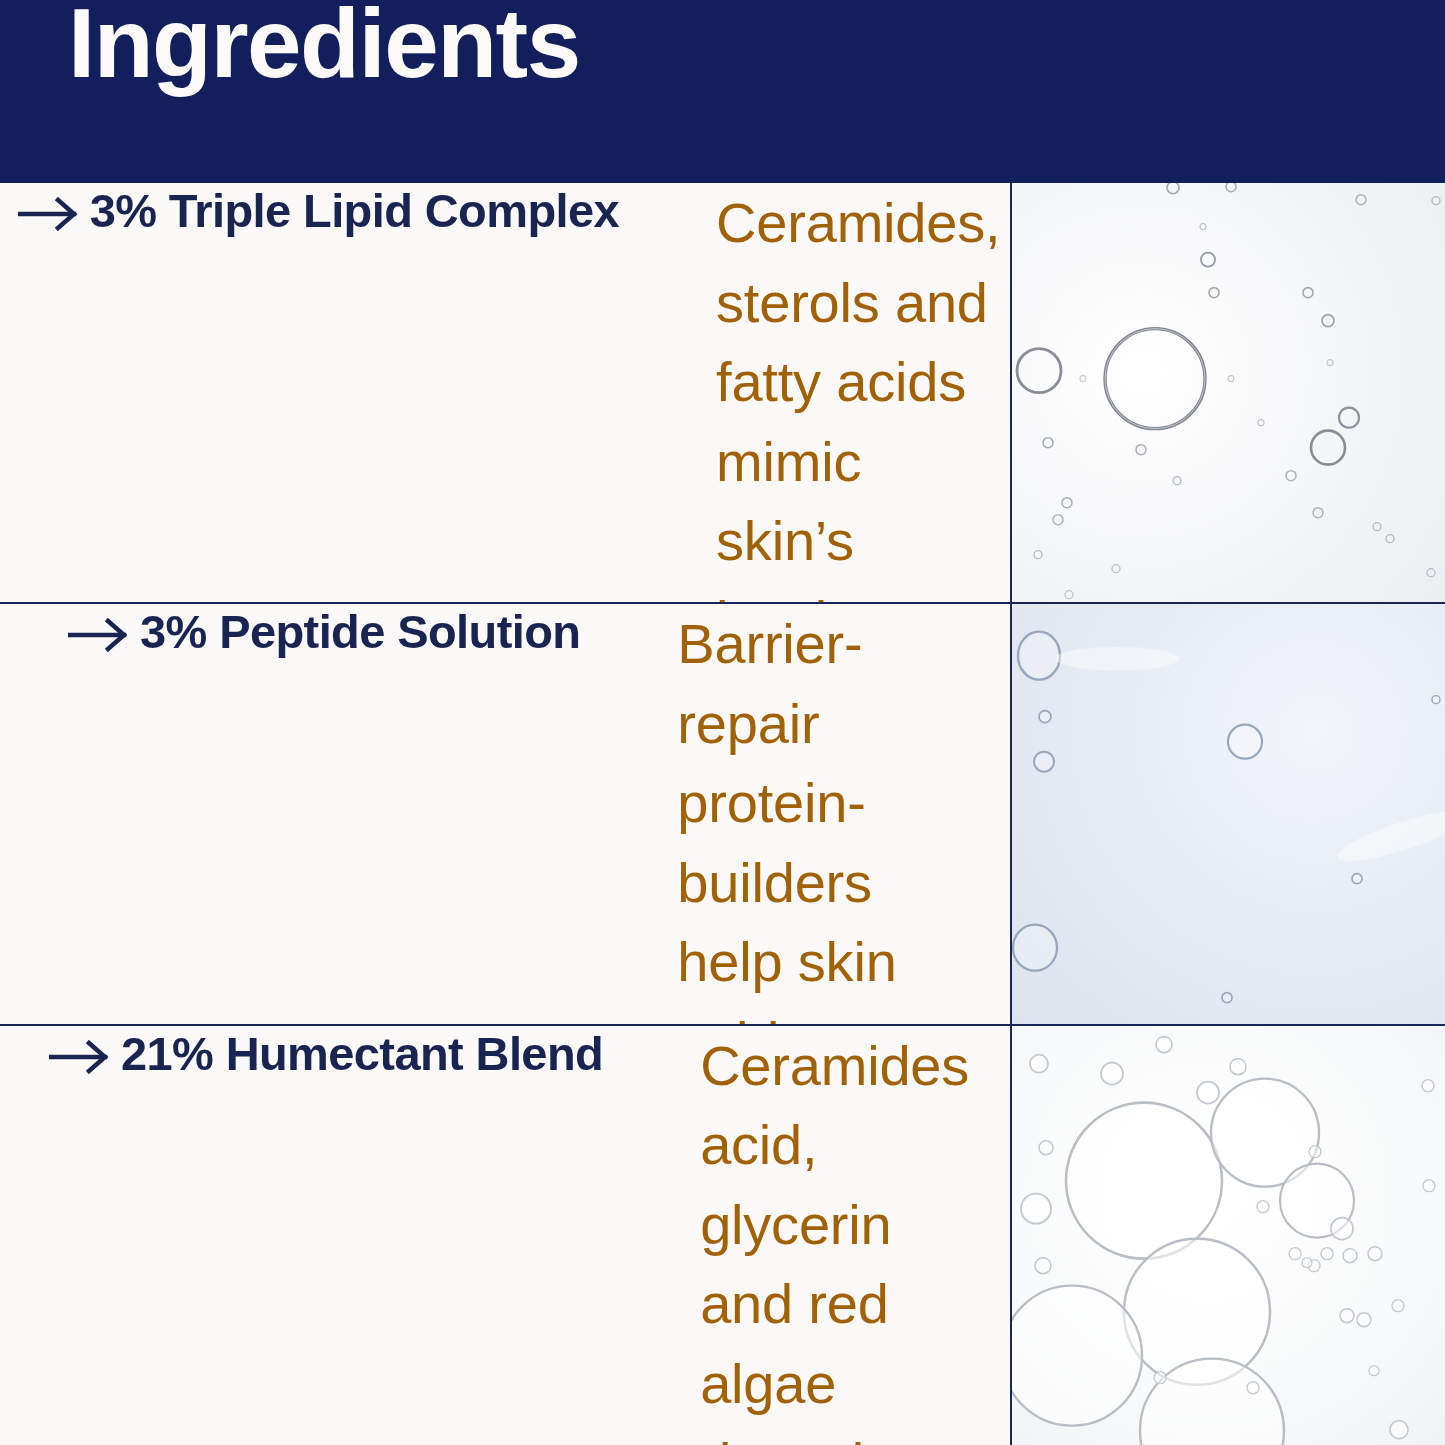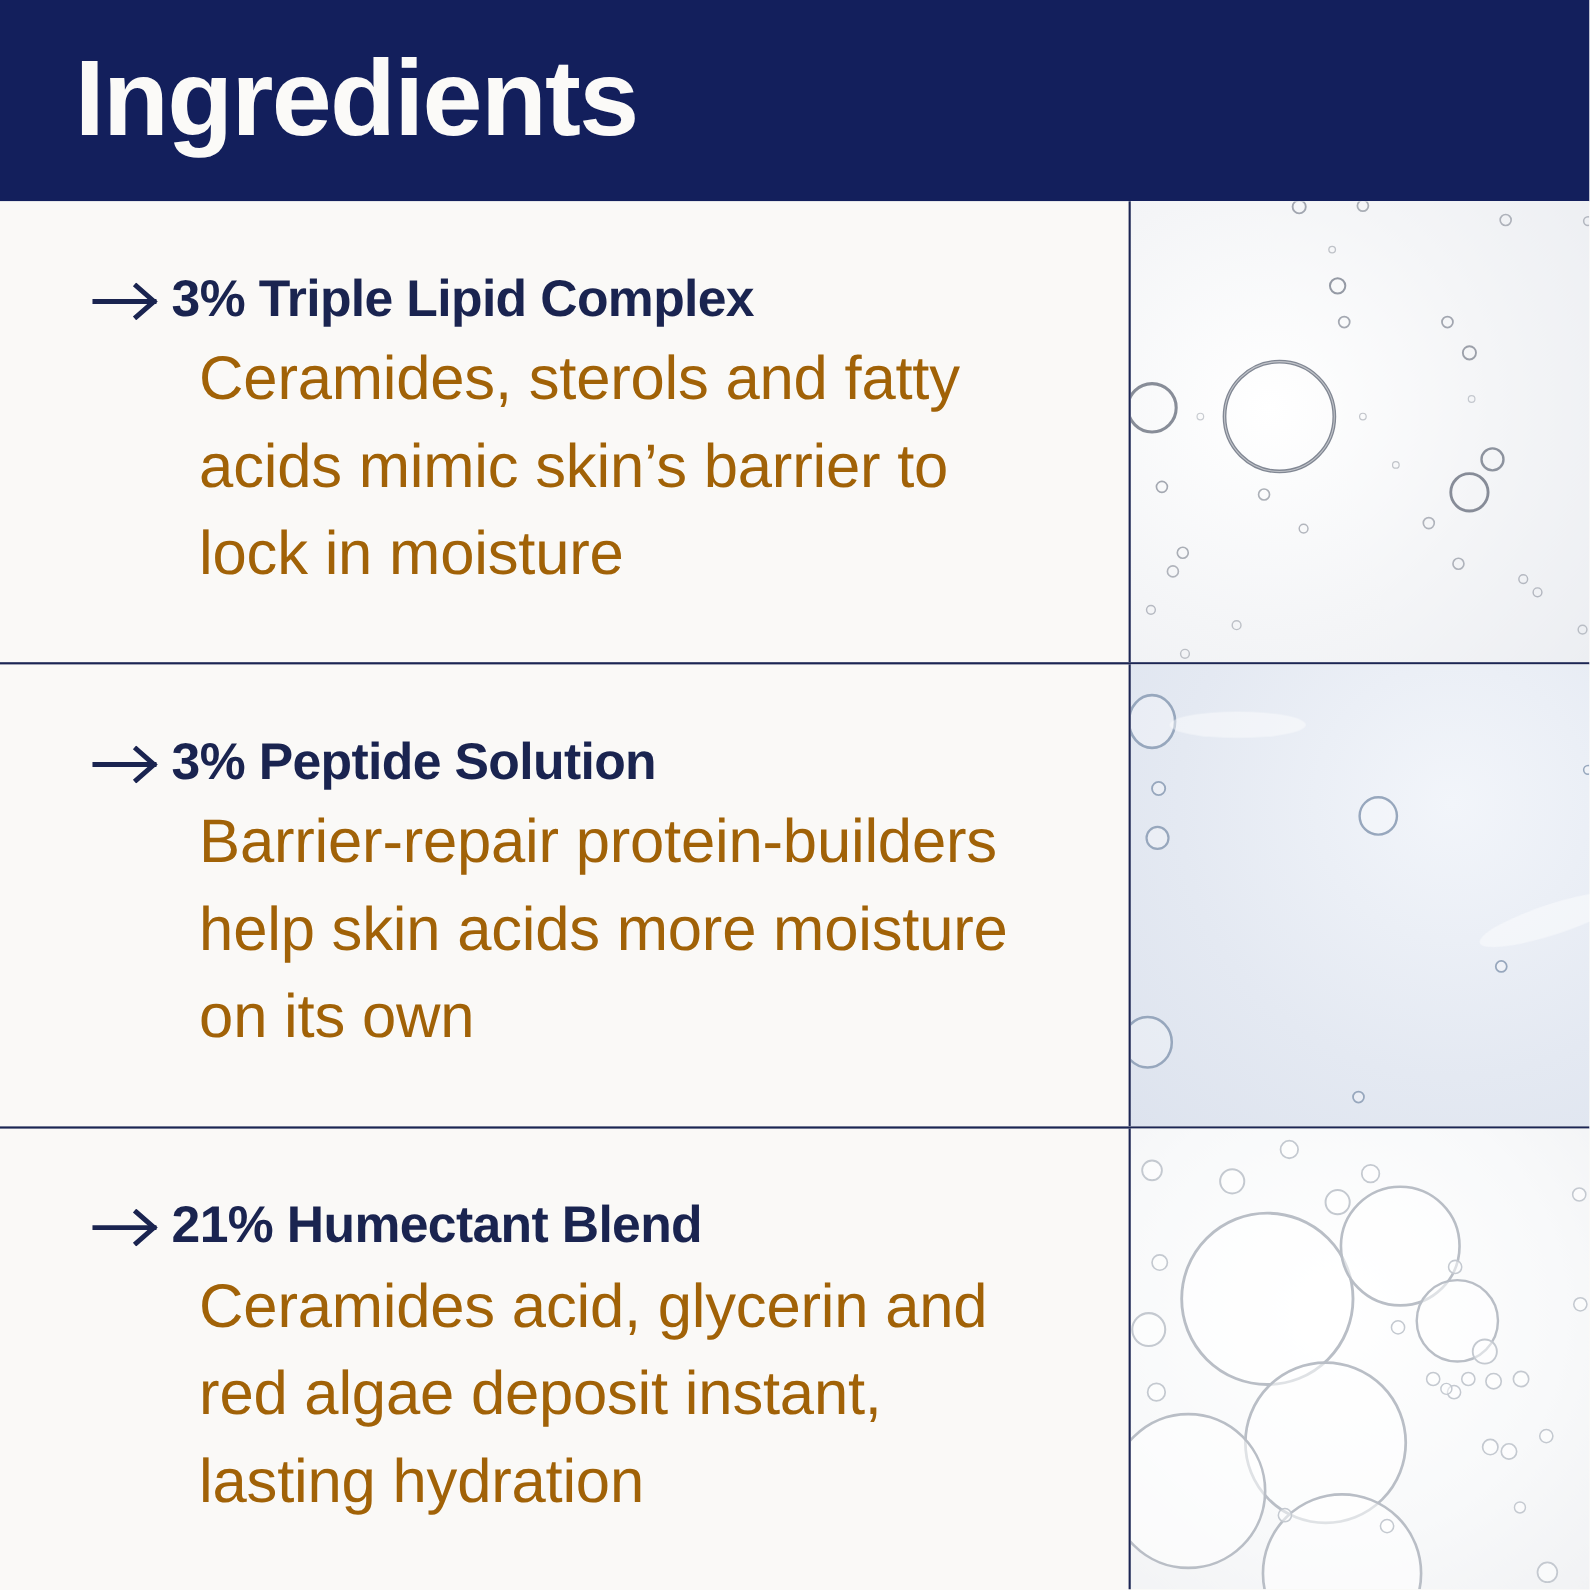--- a/index.html
+++ b/index.html
@@ -18,21 +18,21 @@
     background:#FAF9F7;
     display:flex; flex-direction:column;
   }
 
   
   .header{
     width:100%;
     height:183px;
     background:#131F5C;
     display:flex;
-    align-items:center;
+    align-items:flex-start;
     flex:0 0 183px;
   }
   .header-title{
     color:#FBFAF8;
     font-size:98px;
     font-weight:bold;
     letter-spacing:-1.5px;
     line-height:1;
     margin-left:68px;
     margin-top:-6px;
@@ -57,25 +57,24 @@
   .row + .row{
     border-top:2px solid #1C2654;
   }
 
   
   .text-col{
     flex:0 0 1012px;
     width:1012px;
     position:relative;
     display:flex;
-    flex-direction:column;
+    flex-direction:row;
     justify-content:center;
     padding:0 60px 0 68px;
     border-right:2px solid #1C2654;
-    margin-left:16px;
   }
 
   .item-head{
     display:flex;
     align-items:flex-start;
     margin-bottom:6px;
   }
 
   .arrow-icon{
     flex:0 0 auto;

